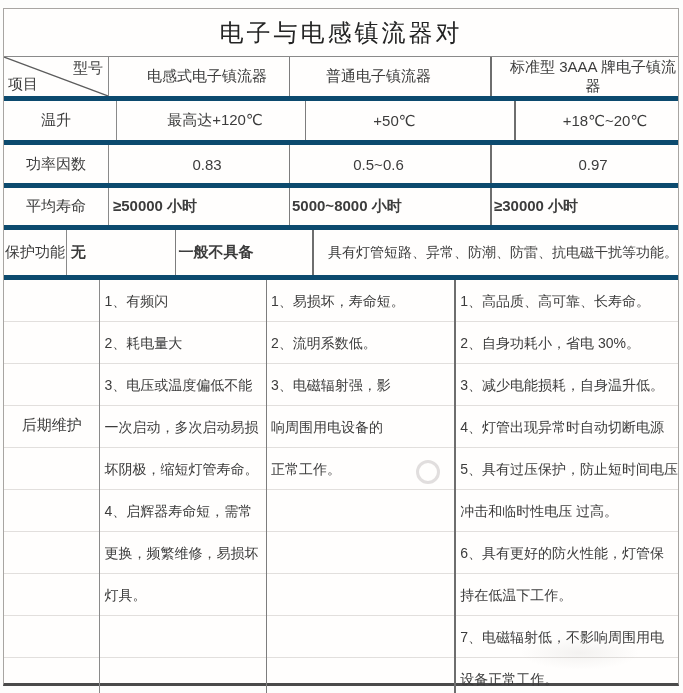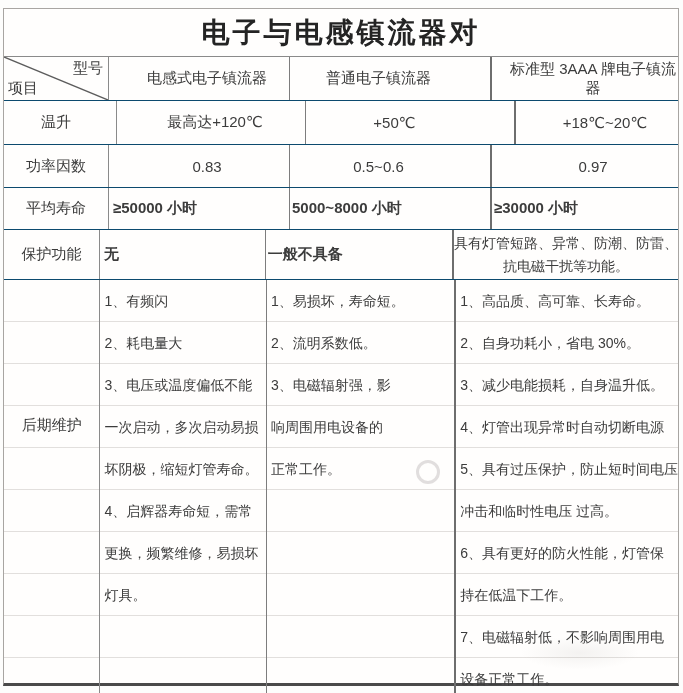--- a/index.html
+++ b/index.html
@@ -18,23 +18,23 @@
     border:1px solid #a8a5a2;
     border-bottom:3px solid #4a4a4a;
     background:#fffefd;
   }
   .title-row {
     height:48px; flex:0 0 auto;
     display:flex; align-items:center; justify-content:center;
     border-bottom:1px solid #8a8a8a;
   }
   .title-row .title {
-    font-size:28px; font-weight:700; letter-spacing:3px; color:#242424;
+    font-size:24px; font-weight:400; letter-spacing:3px; color:#242424;
   }
-  .trow { display:flex; flex:0 0 auto; border-bottom:1px solid #0c4a6e; }
+  .trow { display:flex; flex:0 0 auto; border-bottom:5px solid #0c4a6e; }
   .trow.header { height:44px; }
   .trow.r-temp { height:44px;gap:8px; }
   .trow.r-power { height:43px; }
   .trow.r-life { height:42px; }
   .trow.r-protect { height:50px; }
   .trow.maintenance {
     flex:1 1 auto; border-bottom:none;
     background:repeating-linear-gradient(
       to bottom,
       transparent 0px, transparent 41px,
@@ -46,22 +46,22 @@
   .c2 { width:162px; border-left:1px solid #7d7d7d; }
   .c3 { flex:1; border-left:2px solid #6e6e6e;margin-left:39px; }
   .center { justify-content:center; text-align:center;padding-left:16px; }
   .left { justify-content:flex-start; padding-left:4px; text-align:right;font-weight:bold; }
   
   .corner { width:104px; position:relative; display:block; }
   .corner svg { position:absolute; inset:0; width:100%; height:100%; }
   .corner .tr { position:absolute; top:2px; right:5px; font-size:15px; }
   .corner .bl { position:absolute; bottom:2px; left:4px; font-size:15px; }
   
-  .tight-lines { display:flex; flex-direction:column; justify-content:center;
-                 padding-left:0; }
+  .tight-lines { display:flex; justify-content:center;
+                 padding-left:14px; }
   .tight-lines .cell-line { font-size:14px; line-height:23px; white-space:nowrap; }
   
   .mcell { display:block; padding-left:4px; font-size:14px; }
   .mcell .cell-line { line-height:42px; height:42px; white-space:nowrap; overflow:visible; }
   .m-label {
     width:104px; display:flex; justify-content:center; align-items:flex-start;
     padding-top:136px; font-size:15px;
   }
   
   .wm-circle {

